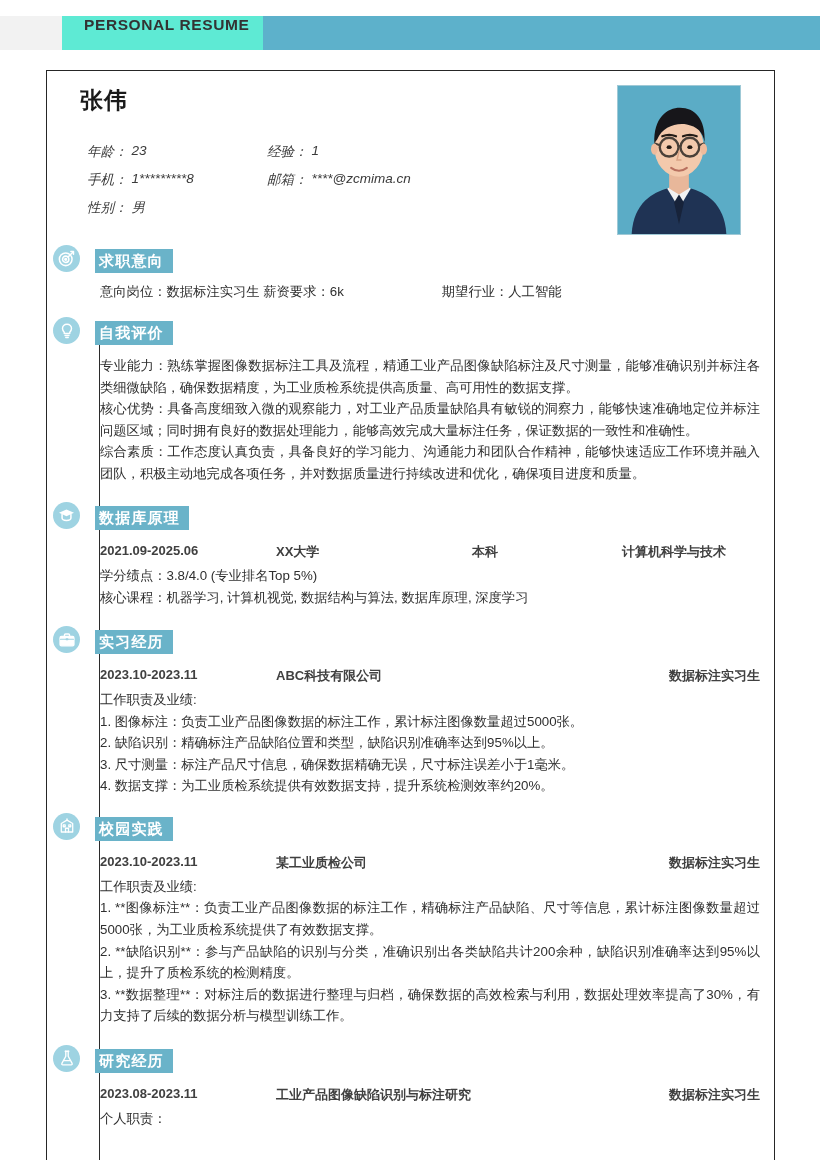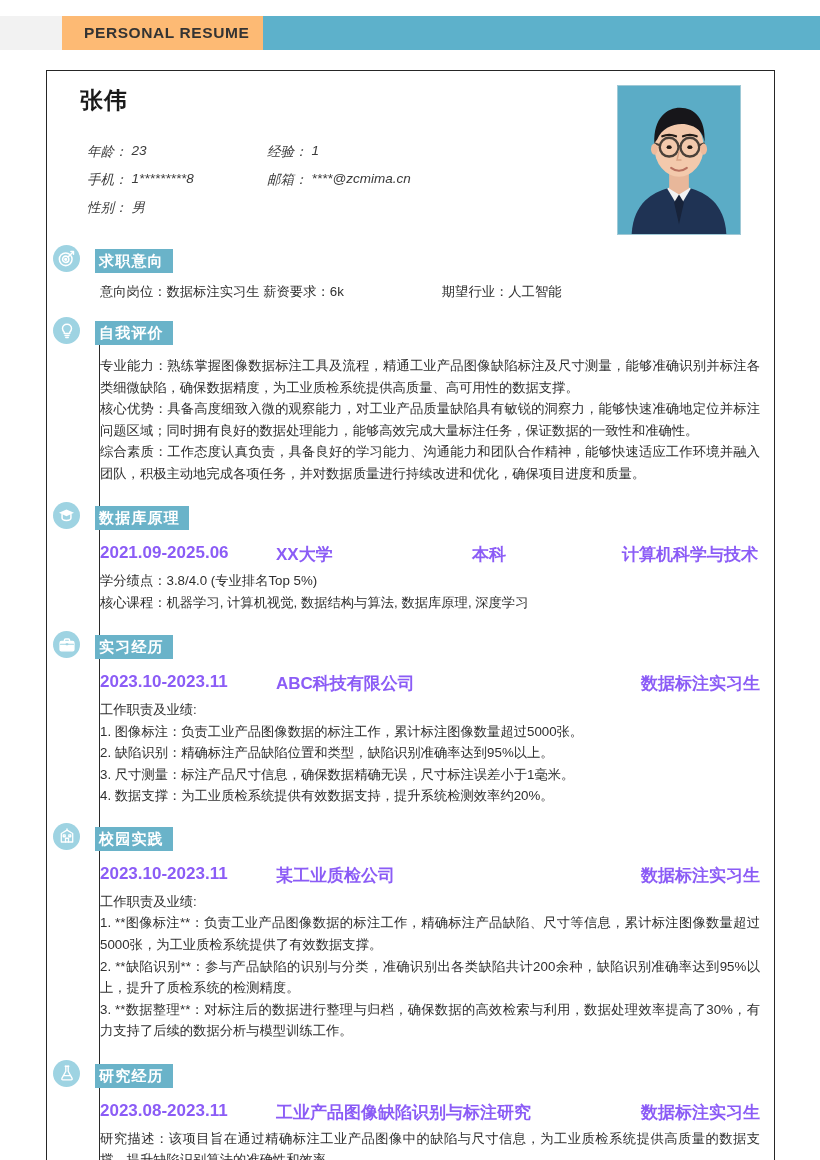--- a/index.html
+++ b/index.html
@@ -26,23 +26,22 @@
   .banner-fill {
     position: absolute;
     left: 62px; top: 16px;
     width: 758px; height: 34px;
     background: #5db1cb;
   }
   .banner-tab {
     position: absolute;
     left: 62px; top: 16px;
     height: 34px;
-    background: #fdba74;
-    display: flex;
-    align-items: center;
+    background: #5eead4;
+    display: flex;
     padding-left: 22px;
     padding-right: 14px;
     box-sizing: border-box;
   }
   .banner-accent {
     position: absolute;
     left: 62px; top: 16px;
     width: 18px; height: 34px;
     background: #5db1cb;
   }
@@ -160,23 +159,23 @@
   .para {
     font-size: 13.3px;
     line-height: 1.62;
     color: #2f2f2f;
     text-align: justify;
   }
 
   
   .entry-head {
     display: flex;
-    font-size: 17px;
+    font-size: 13px;
     font-weight: bold;
-    color: #8b5cf6;
+    color: #404040;
     margin-top: 3px;
     margin-bottom: 4px;
   }
   .eh-date { width: 176px; flex: none; }
   .eh-org  { width: 196px; flex: none; }
   .eh-deg  { width: 150px; flex: none; }
   .eh-major{ flex: 1; }
   .eh-role { margin-left: auto; text-align: center; white-space: nowrap; }
 
   .intent-row {
@@ -411,19 +410,18 @@
           </svg>
         </span>
         <span class="sec-badge">研究经历</span>
       </div>
       <div class="sec-body">
         <div class="entry-head">
           <span class="eh-date">2023.08-2023.11</span>
           <span class="eh-org" style="width:300px;">工业产品图像缺陷识别与标注研究</span>
           <span class="eh-role">数据标注实习生</span>
         </div>
-        <div class="para">研究描述：该项目旨在通过精确标注工业产品图像中的缺陷与尺寸信息，为工业质检系统提供高质量的数据支撑，提升缺陷识别算法的准确性和效率。</div>
         <div class="line">个人职责：</div>
       </div>
     </div>
 
   </div>
 </div>
 
 </body></html>

